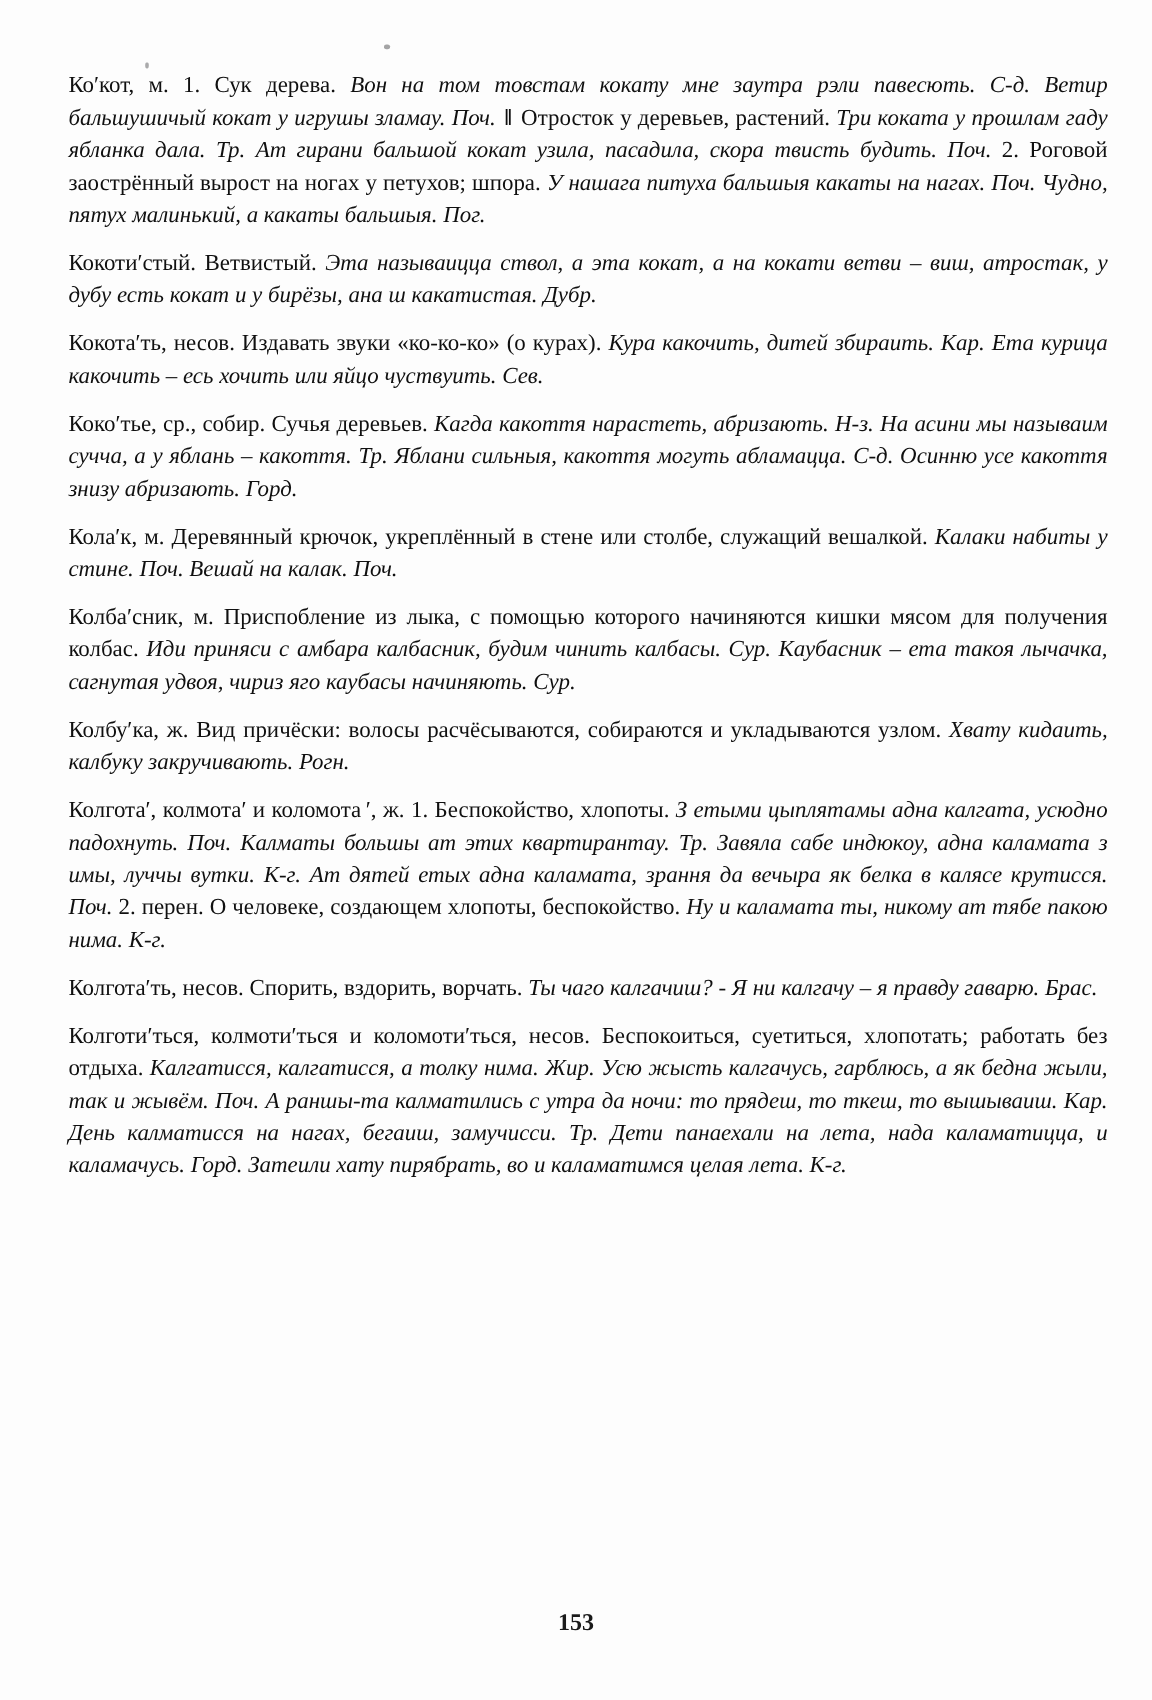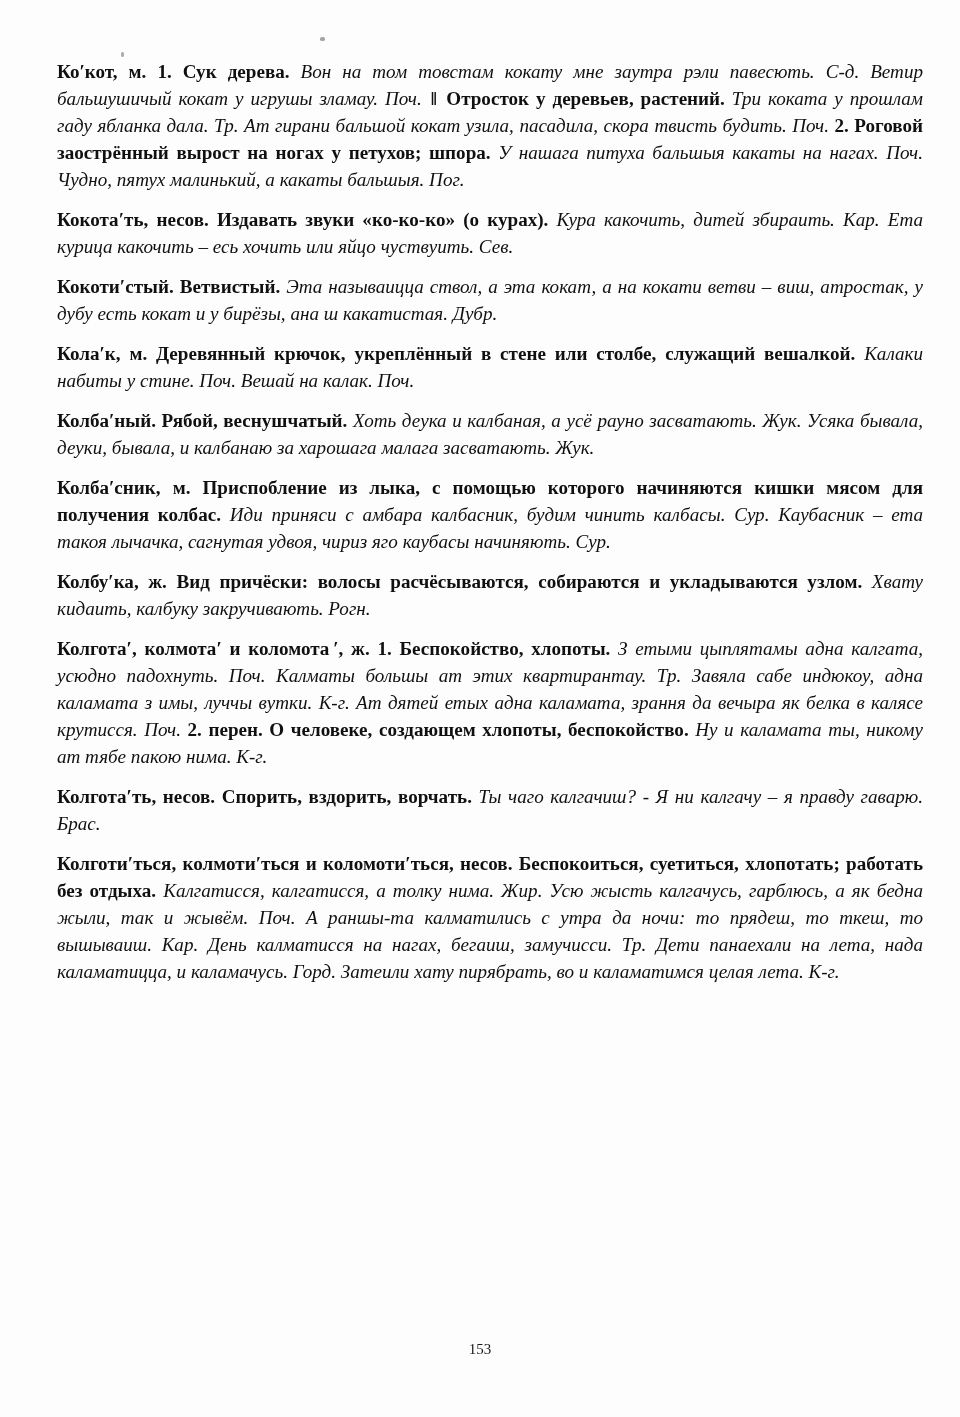--- a/index.html
+++ b/index.html
@@ -32,64 +32,65 @@
   .entry {
     margin: 0 0 13px 0;
     font-size: 19.1px;
     line-height: 1.415;
     text-align: justify;
     text-justify: inter-word;
     hyphens: manual;
   }
   .entry:last-of-type { margin-bottom: 0; }
   .hw {            
-    font-weight: bold;
+    font-weight: normal;
     font-style: normal;
   }
   .ex {            
     font-style: italic;
     font-weight: normal;
   }
   .bar {           
     font-weight: bold;
     font-style: normal;
     letter-spacing: 0.5px;
     padding: 0 2px;
   }
   #folio {
     position: absolute;
     left: 0;
     top: 1341px;
     width: 960px;
     text-align: center;
-    font-size: 15px;
+    font-size: 20px;
     color: #1a1a1a;
+    font-weight: bold;
   }
   .speck {
     position: absolute;
     background: #8d8d8f;
     border-radius: 40%;
   }
   #speck-a { left: 121px; top: 52px; width: 3px; height: 5px; opacity: .75; }
   #speck-b { left: 320px; top: 37px; width: 5px; height: 4px; opacity: .8; }
 </style>
 </head>
 <body>
 
 <div id="page">
 
   <div class="speck" id="speck-a"></div>
   <div class="speck" id="speck-b"></div>
 
   <div id="content">
       <p class="entry"><span class="hw">Ко′кот, м. 1. Сук дерева.</span><span class="ex"> Вон на том товстам кокату мне заутра рэли павесють. С-д. Ветир бальшушичый кокат у игрушы зламау. Поч. </span><span class="bar">‖</span><span class="hw"> Отросток у деревьев, растений.</span><span class="ex"> Три коката у прошлам гаду ябланка дала. Тр. Ат гирани бальшой кокат узила, пасадила, скора твисть будить. Поч. </span><span class="hw">2. Роговой заострённый вырост на ногах у петухов; шпора.</span><span class="ex"> У нашага питуха бальшыя какаты на нагах. Поч. Чудно, пятух малинький, а какаты бальшыя. Пог.</span></p>
+      <p class="entry"><span class="hw">Кокоти′стый. Ветвистый.</span><span class="ex"> Эта называицца ствол, а эта кокат, а на кокати ветви – виш, атростак, у дубу есть кокат и у бирёзы, ана ш какатистая. Дубр.</span></p>
       <p class="entry"><span class="hw">Кокота′ть, несов. Издавать звуки «ко-ко-ко» (о курах).</span><span class="ex"> Кура какочить, дитей збира­ить. Кар. Ета курица какочить – есь хочить или яйцо чуствуить. Сев.</span></p>
-      <p class="entry"><span class="hw">Кокоти′стый. Ветвистый.</span><span class="ex"> Эта называицца ствол, а эта кокат, а на кокати ветви – виш, атростак, у дубу есть кокат и у бирёзы, ана ш какатистая. Дубр.</span></p>
+      <p class="entry"><span class="hw">Коко′тье, ср., собир. Сучья деревьев.</span><span class="ex"> Кагда какоття нарастеть, абризають. Н-з. На асини мы называим сучча, а у яблань – какоття. Тр. Яблани сильныя, какоття могуть абламацца. С-д. Осинню усе какоття знизу абризають. Горд.</span></p>
       <p class="entry"><span class="hw">Кола′к, м. Деревянный крючок, укреплённый в стене или столбе, служащий вешал­кой.</span><span class="ex"> Калаки набиты у стине. Поч. Вешай на калак. Поч.</span></p>
-      <p class="entry"><span class="hw">Колба′ный. Рябой, веснушчатый.</span><span class="ex"> Хоть деука и калбаная, а усё рауно засватають. Жук. Усяка бывала, деуки, бывала, и калбанаю за харошага малага засватають. Жук.</span></p>
       <p class="entry"><span class="hw">Колба′сник, м. Приспобление из лыка, с помощью которого начиняются кишки мя­сом для получения колбас.</span><span class="ex"> Иди приняси с амбара калбасник, будим чинить калбасы. Сур. Каубасник – ета такоя лычачка, сагнутая удвоя, чириз яго каубасы начиняють. Сур.</span></p>
       <p class="entry"><span class="hw">Колбу′ка, ж. Вид причёски: волосы расчёсываются, собираются и укладываются уз­лом.</span><span class="ex"> Хвату кидаить, калбуку закручивають. Рогн.</span></p>
       <p class="entry"><span class="hw">Колгота′, колмота′ и коломота ′, ж. 1. Беспокойство, хлопоты.</span><span class="ex"> З етыми  цыплятамы адна калгата, усюдно падохнуть. Поч. Калматы большы ат этих квартирантау. Тр. За­вяла сабе индюкоу, адна каламата  з имы, луччы  вутки. К-г. Ат дятей етых адна калама­та, зрання да вечыра як белка в калясе крутисся. Поч. </span><span class="hw">2. перен. О человеке, создающем хлопоты, беспокойство.</span><span class="ex"> Ну и каламата ты, никому ат тябе пакою нима. К-г.</span></p>
       <p class="entry"><span class="hw">Колгота′ть, несов. Спорить, вздорить, ворчать.</span><span class="ex"> Ты чаго калгачиш? - Я ни калгачу – я правду гаварю. Брас.</span></p>
       <p class="entry"><span class="hw">Колготи′ться, колмоти′ться и коломоти′ться, несов. Беспокоиться, суетиться, хло­потать; работать без отдыха.</span><span class="ex"> Калгатисся, калгатисся, а толку нима. Жир. Усю жысть калгачусь, гарблюсь, а як бедна жыли, так и жывём. Поч. А раншы-та калматились с утра да ночи: то прядеш, то ткеш, то вышываиш. Кар. День калматисся на нагах, бе­гаиш, замучисси. Тр. Дети панаехали на лета, нада каламатицца, и каламачусь. Горд. Затеили хату пирябрать, во и каламатимся целая лета. К-г.</span></p>
     </div>
 
   <div id="folio">153</div>
 
 </div>

